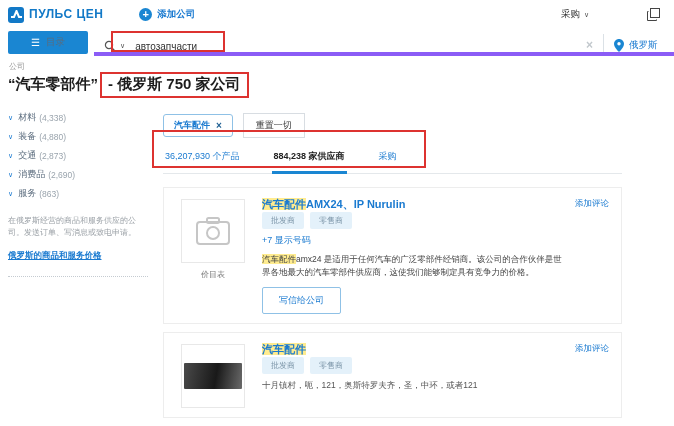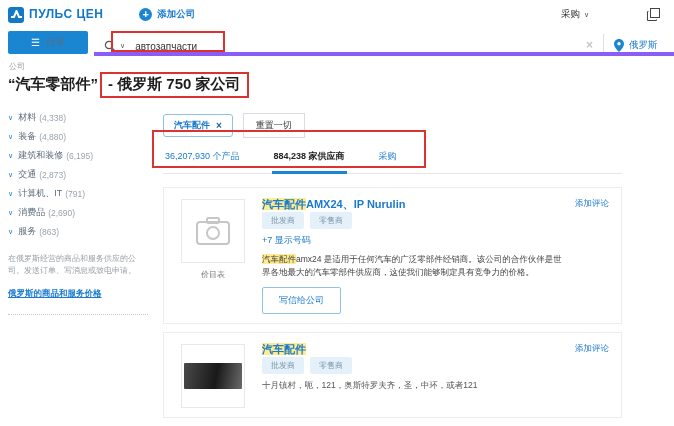--- a/index.html
+++ b/index.html
@@ -150,32 +150,22 @@
       <span class="cat-label">材料</span>
       <span class="cat-count">(4,338)</span>
     </div>
   <div class="cat-item">
       <span class="cat-chev">∨</span>
       <span class="cat-label">装备</span>
       <span class="cat-count">(4,880)</span>
     </div>
   <div class="cat-item">
       <span class="cat-chev">∨</span>
-      <span class="cat-label">建筑和装修</span>
-      <span class="cat-count">(6,195)</span>
-    </div>
-  <div class="cat-item">
-      <span class="cat-chev">∨</span>
       <span class="cat-label">交通</span>
       <span class="cat-count">(2,873)</span>
-    </div>
-  <div class="cat-item">
-      <span class="cat-chev">∨</span>
-      <span class="cat-label">计算机、IT</span>
-      <span class="cat-count">(791)</span>
     </div>
   <div class="cat-item">
       <span class="cat-chev">∨</span>
       <span class="cat-label">消费品</span>
       <span class="cat-count">(2,690)</span>
     </div>
   <div class="cat-item">
       <span class="cat-chev">∨</span>
       <span class="cat-label">服务</span>
       <span class="cat-count">(863)</span>

